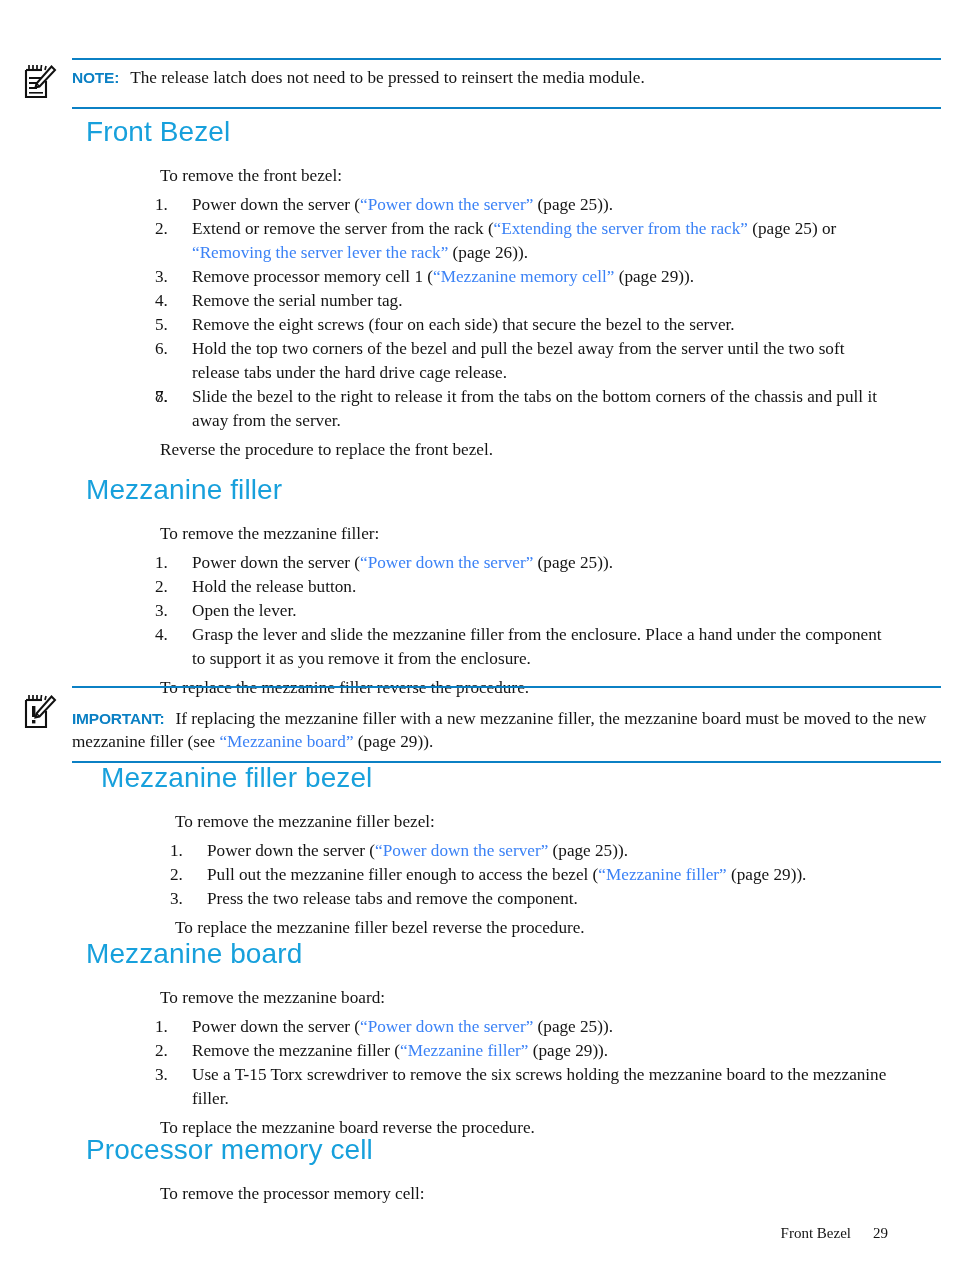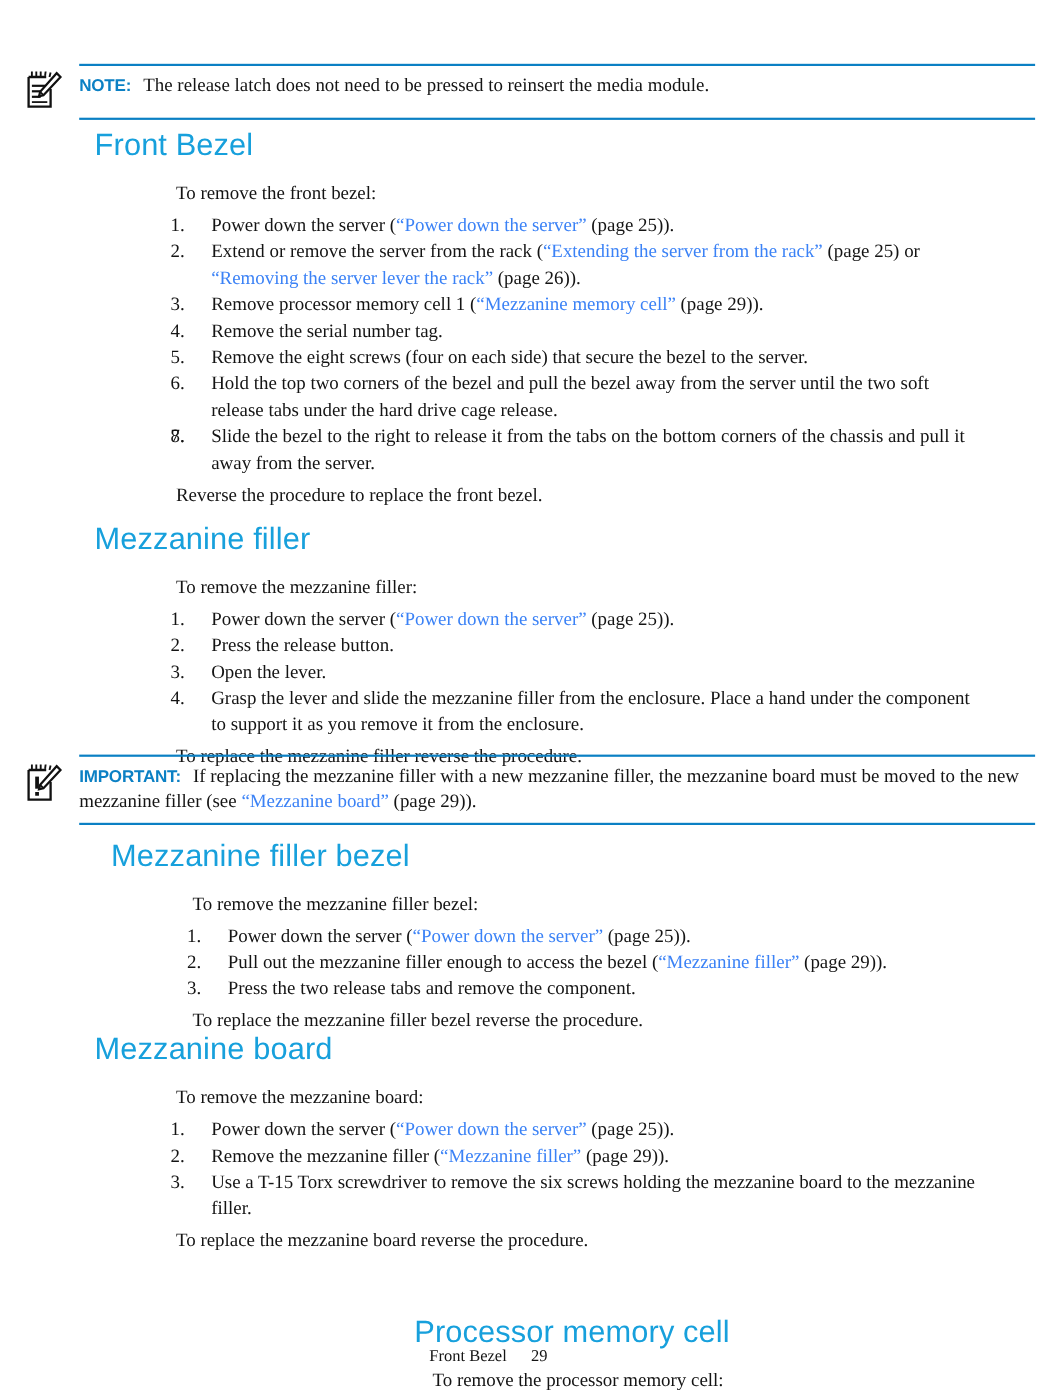--- a/index.html
+++ b/index.html
@@ -114,21 +114,21 @@
   .blk { padding-left: 155px; padding-right: 58px; }
   .blk-head { padding-left: 84px; }
   .gap-md { height: 11px; }
 
   
   .footer {
     position: absolute;
     left: 0;
     bottom: 29px;
     width: 954px;
-    text-align: center;
+    text-align: right;
     padding-right: 66px;
     box-sizing: border-box;
     font-size: 15px;
     color: #141414;
   }
   .footer .ftitle { margin-right: 22px; }
 </style>
 </head>
 <body>
 
@@ -192,32 +192,32 @@
 
   <div style="position:absolute; left:0; top:474px; width:954px;">
     <div class="blk-head">
       <h1 class="sec">Mezzanine filler</h1>
     </div>
     <div class="gap-md"></div>
     <div class="blk">
       <p class="body">To remove the mezzanine filler:</p>
       <ol class="steps">
           <li><span class="num">1.</span><span>Power down the server (</span><span class="xref">“Power down the server”</span><span> (page 25)).</span></li>
-          <li><span class="num">2.</span><span>Press the release button.</span></li>
+          <li><span class="num">2.</span><span>Hold the release button.</span></li>
           <li><span class="num">3.</span><span>Open the lever.</span></li>
           <li><span class="num">4.</span><span>Grasp the lever and slide the mezzanine filler from the enclosure. Place a hand under the component to support it as you remove it from the enclosure.</span></li>
         </ol>
       <p class="body">To replace the mezzanine filler reverse the procedure.</p>
     </div>
   </div>
 
   <div style="position:absolute; left:0; top:686px; width:954px;">
     <div class="admon">
       <div class="admon-rule"></div>
-      <div class="admon-body" style="padding-top:6px; padding-bottom:8px;">
+      <div class="admon-body" style="padding-top:19px; padding-bottom:8px;">
         <span class="admon-icon" style="top:5px;">
           <svg width="36" height="38" viewBox="0 0 36 38">
             <g fill="none" stroke="#111111" stroke-width="2.1">
               <path d="M4 7 L4 34 L24 34 L24 18"></path>
               <path d="M4 7 L20 7"></path>
             </g>
             <g fill="#111111">
               <rect x="10" y="13" width="3.4" height="11"></rect>
               <rect x="10" y="27" width="3.4" height="3.4"></rect>
             </g>
@@ -265,21 +265,21 @@
       <p class="body">To remove the mezzanine board:</p>
       <ol class="steps">
           <li><span class="num">1.</span><span>Power down the server (</span><span class="xref">“Power down the server”</span><span> (page 25)).</span></li>
           <li><span class="num">2.</span><span>Remove the mezzanine filler (</span><span class="xref">“Mezzanine filler”</span><span> (page 29)).</span></li>
           <li><span class="num">3.</span><span>Use a T-15 Torx screwdriver to remove the six screws holding the mezzanine board to the mezzanine filler.</span></li>
         </ol>
       <p class="body">To replace the mezzanine board reverse the procedure.</p>
     </div>
   </div>
 
-  <div style="position:absolute; left:0; top:1195px; width:954px;text-align:center;">
+  <div style="position:absolute; left:0; top:1134px; width:954px;">
     <div class="blk-head">
       <h1 class="sec">Processor memory cell</h1>
     </div>
     <div class="gap-md"></div>
     <div class="blk">
       <p class="body">To remove the processor memory cell:</p>
     </div>
   </div>
 
   <div class="footer">

